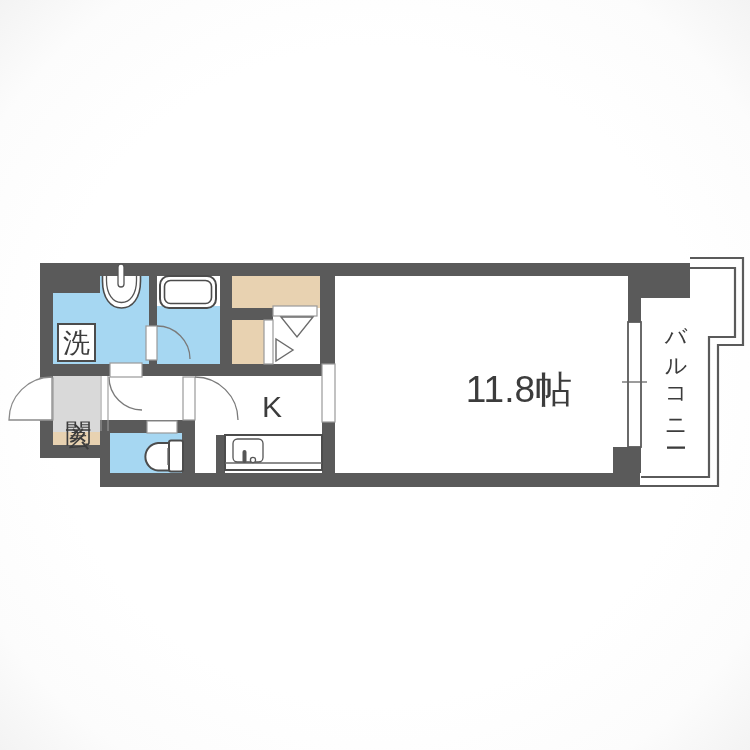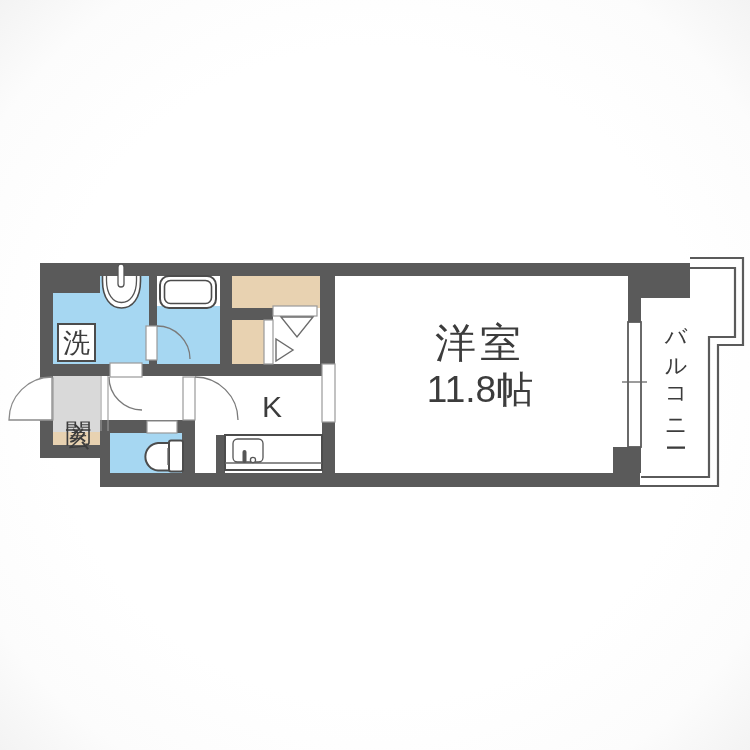--- a/index.html
+++ b/index.html
@@ -37,21 +37,21 @@
   .hair{stroke:#9a9a9a;stroke-width:1.1;fill:none;}
   .fx2{stroke:#4c4c4c;stroke-width:2;fill:#ffffff;}
   .fx1{stroke:#4c4c4c;stroke-width:1.6;fill:#ffffff;}
   .fxthin{stroke:#555;stroke-width:1.3;fill:#ffffff;}
   .label{
     position:absolute;color:var(--label_text);
     white-space:nowrap;text-align:center;line-height:1.05;
   }
   .vtext{writing-mode:vertical-rl;}
   .lbl-room{left:398px;top:322px;width:164px;font-size:41px;font-weight:500;letter-spacing:4px;}
-  .lbl-size{left:388px;top:371px;width:184px;font-size:37px;font-weight:500;}
+  .lbl-size{left:388px;top:371px;width:184px;font-size:37px;font-weight:500;text-align:right;}
   .lbl-k{left:250px;top:391px;width:44px;font-size:30px;}
   .lbl-laundry{left:58px;top:329px;width:37px;font-size:27px;}
   .lbl-entrance{left:60px;top:368px;width:32px;height:66px;font-size:26px;}
   .lbl-balcony{left:656px;top:289px;width:32px;height:176px;font-size:22px;letter-spacing:6px;}
 </style>
 </head>
 <body>
 
 <div class="stage">
 
@@ -139,19 +139,18 @@
         <line class="thin" x1="225" y1="463" x2="322" y2="463"></line>
         <rect class="fxthin" x="233" y="439" width="30" height="23" rx="4.5"></rect>
         <rect x="242.5" y="450" width="4" height="13" rx="2" fill="#555"></rect>
         <circle class="fxthin" cx="253" cy="460" r="2.6"></circle>
       </g>
 
       <rect class="fx2" x="58" y="324" width="37" height="37"></rect>
     </g>
   </svg>
 
-  <div class="label lbl-room">洋室</div>
   <div class="label lbl-size">11.8帖</div>
   <div class="label lbl-k">K</div>
   <div class="label lbl-laundry">洗</div>
   <div class="label vtext lbl-entrance">玄関</div>
   <div class="label vtext lbl-balcony">バルコニー</div>
 </div>
 
 </body></html>

